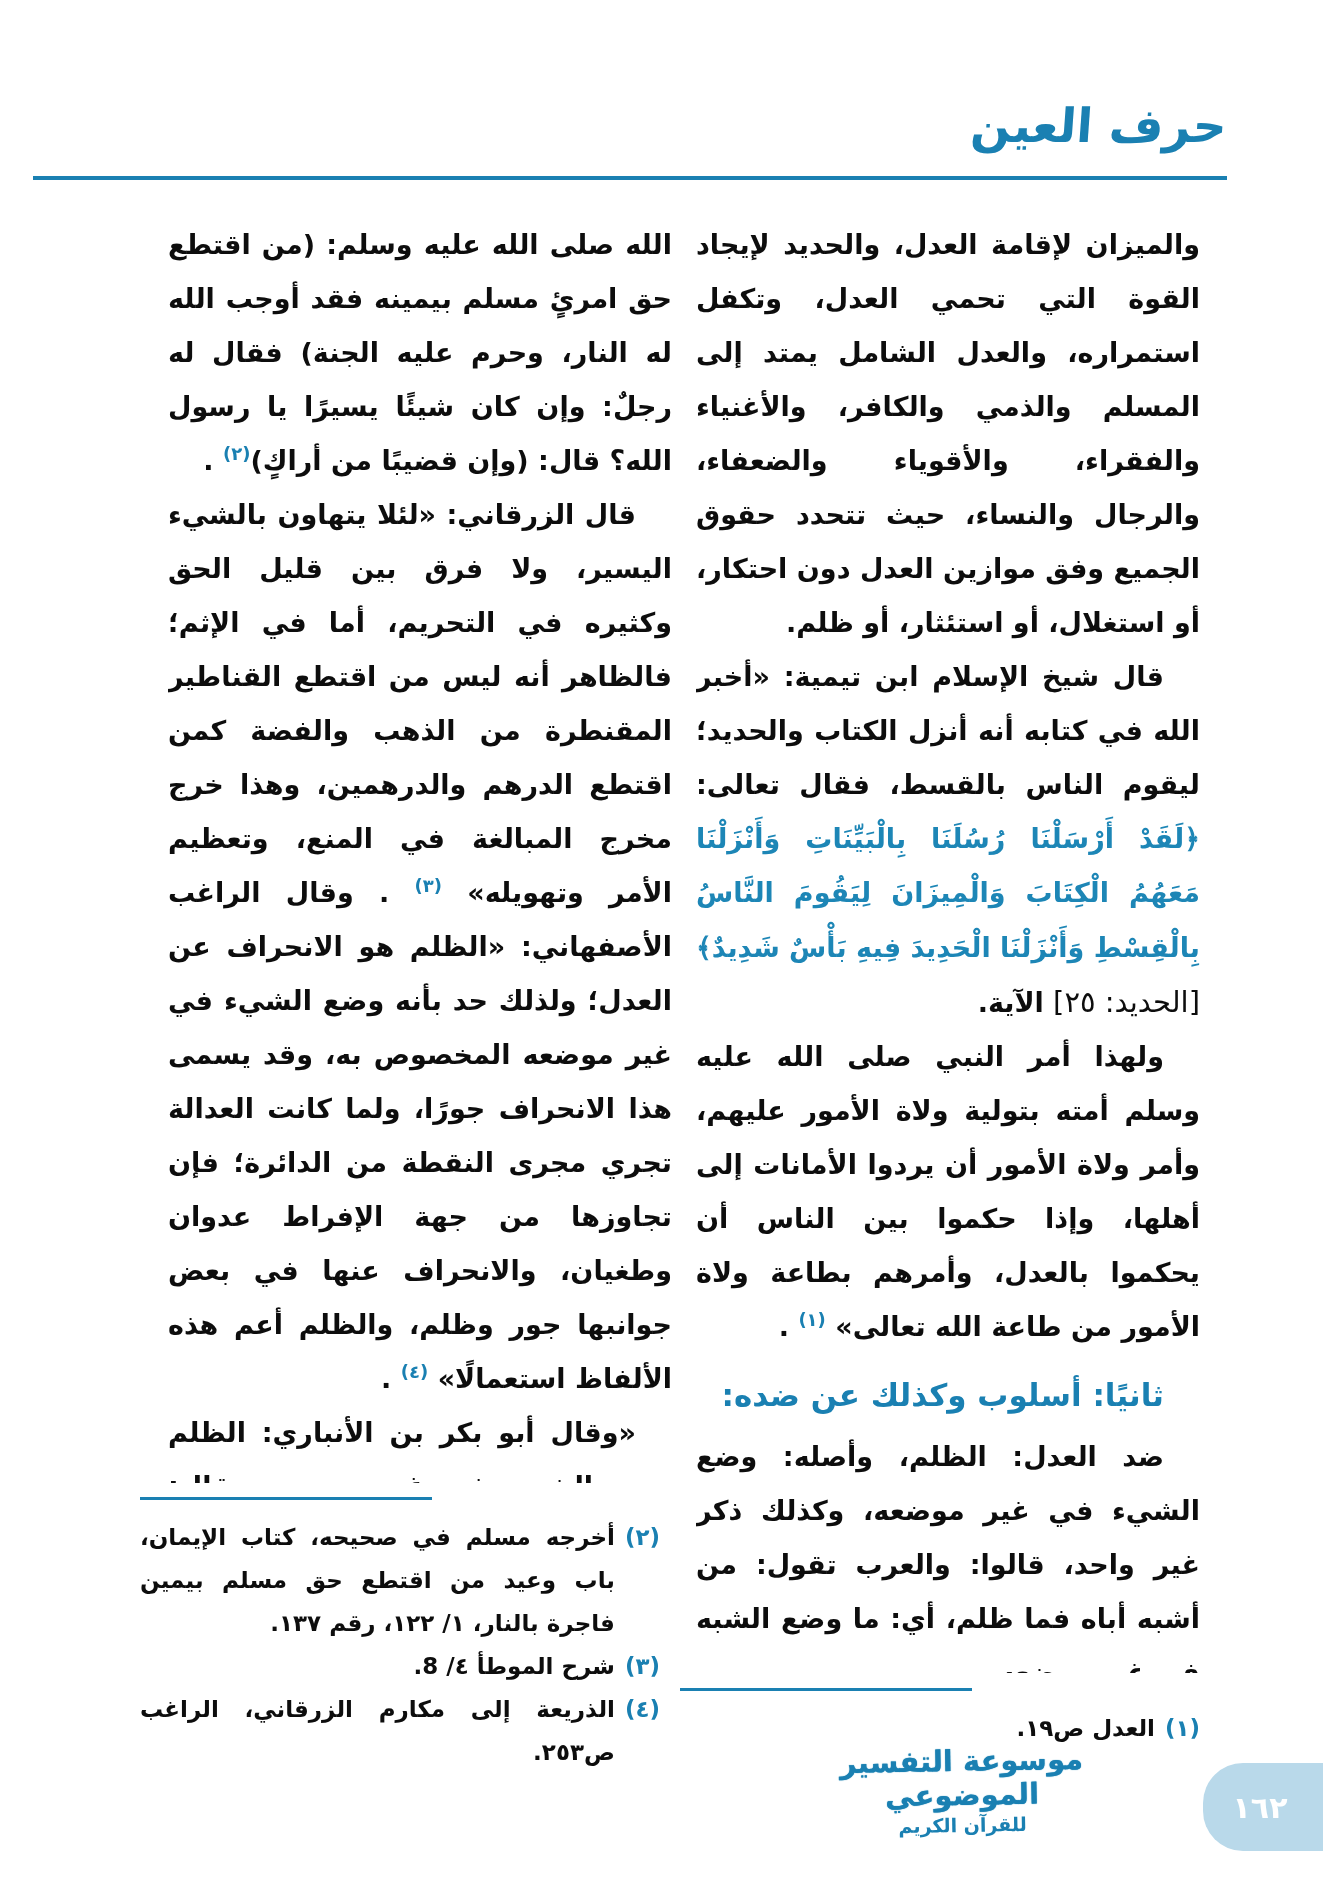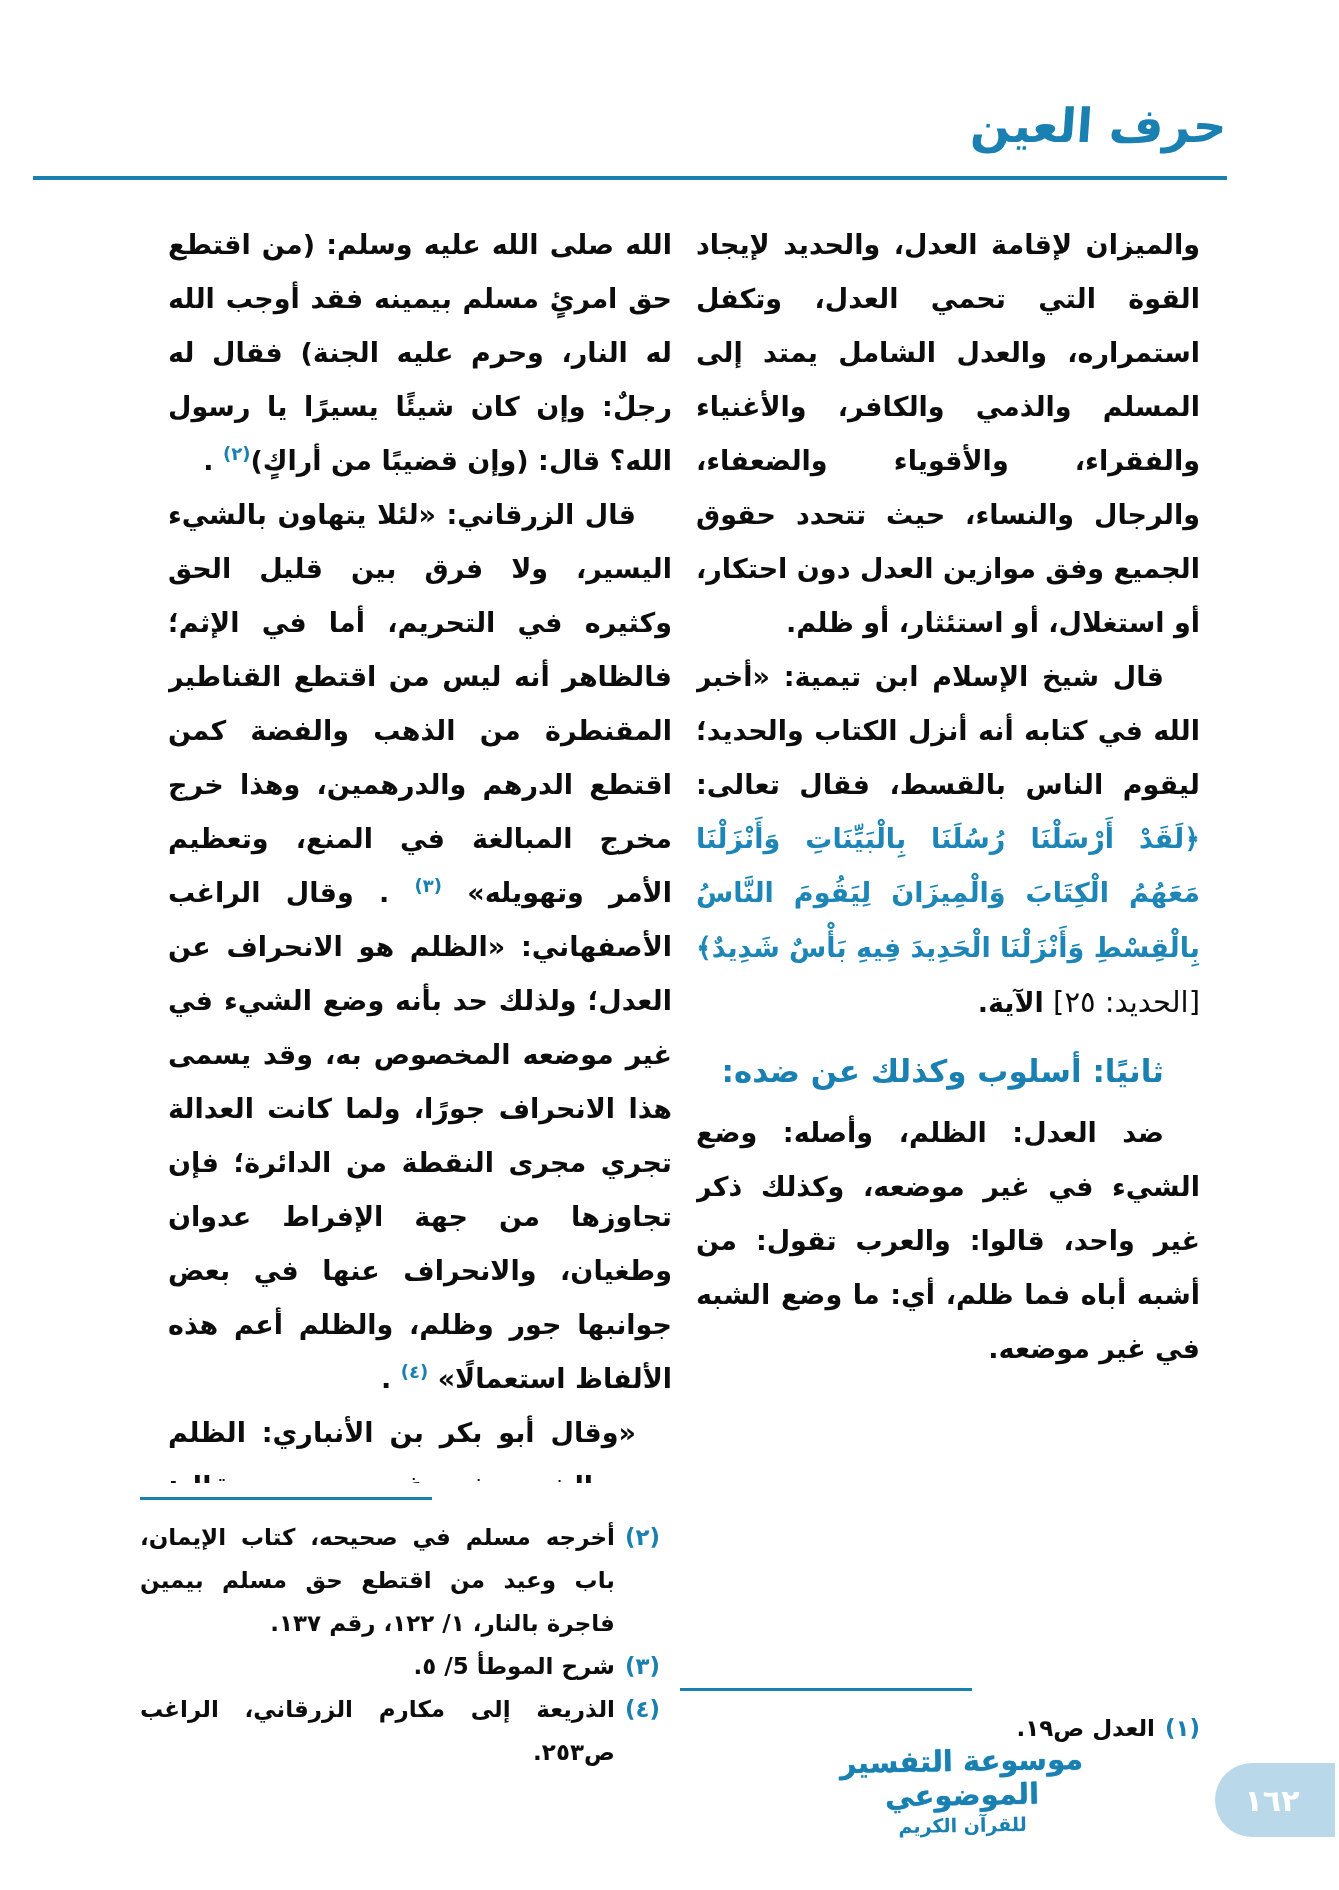--- a/index.html
+++ b/index.html
@@ -70,21 +70,21 @@
   .fn-text{flex:1;text-align:justify;}
   
   .stamp{
     position:absolute;top:1744px;right:232px;width:290px;
     text-align:center;color:var(--accent);
     transform:rotate(-1deg);
   }
   .stamp-line1{font-size:29px;font-weight:bold;text-shadow:0 0 1px var(--accent);}
   .stamp-line2{font-size:19px;font-weight:bold;margin-top:2px;}
   .page-pill{
-    position:absolute;top:1763px;right:4px;width:120px;height:74px;
+    position:absolute;top:1763px;right:16px;width:120px;height:88px;
     background:var(--pill-bg);
     border-radius:40px 0 0 40px;
     display:flex;align-items:center;justify-content:center;
     color:var(--pill-text);
     font-size:30px;font-weight:bold;letter-spacing:9px;
     padding-right:6px;
   }
 </style>
 </head>
 <body>
@@ -92,20 +92,21 @@
 <div class="page">
 
   <div class="header-title">حرف العين</div>
   <div class="header-rule"></div>
 
   <main class="columns">
     <section class="col col-right">
       <div class="body" id="col-right-body">
           <p class="para"><span class="seg-text">والميزان لإقامة العدل، والحديد لإيجاد القوة التي تحمي العدل، وتكفل استمراره، والعدل الشامل يمتد إلى المسلم والذمي والكافر، والأغنياء والفقراء، والأقوياء والضعفاء، والرجال والنساء، حيث تتحدد حقوق الجميع وفق موازين العدل دون احتكار، أو استغلال، أو استئثار، أو ظلم.</span></p>
           <p class="para indent"><span class="seg-text">قال شيخ الإسلام ابن تيمية: «أخبر الله في كتابه أنه أنزل الكتاب والحديد؛ ليقوم الناس بالقسط، فقال تعالى: </span><span class="seg-quran">﴿لَقَدْ أَرْسَلْنَا رُسُلَنَا بِالْبَيِّنَاتِ وَأَنْزَلْنَا مَعَهُمُ الْكِتَابَ وَالْمِيزَانَ لِيَقُومَ النَّاسُ بِالْقِسْطِ وَأَنْزَلْنَا الْحَدِيدَ فِيهِ بَأْسٌ شَدِيدٌ﴾</span><span class="seg-note"> [الحديد: ٢٥] </span><span class="seg-text">الآية.</span></p>
+          <p class="para indent"><span class="seg-text">ولهذا أمر النبي صلى الله عليه وسلم أمته بتولية ولاة الأمور عليهم، وأمر ولاة الأمور أن يردوا الأمانات إلى أهلها، وإذا حكموا بين الناس أن يحكموا بالعدل، وأمرهم بطاعة ولاة الأمور من طاعة الله تعالى» </span><span class="seg-ref">(١)</span><span class="seg-text"> .</span></p>
           <div class="section-heading">ثانيًا: أسلوب وكذلك عن ضده:</div>
           <p class="para indent"><span class="seg-text">ضد العدل: الظلم، وأصله: وضع الشيء في غير موضعه، وكذلك ذكر غير واحد، قالوا: والعرب تقول: من أشبه أباه فما ظلم، أي: ما وضع الشبه في غير موضعه.</span></p>
         </div>
     </section>
     <section class="col col-left">
       <div class="body" id="col-left-body">
           <p class="para"><span class="seg-text">الله صلى الله عليه وسلم: (من اقتطع حق امرئٍ مسلم بيمينه فقد أوجب الله له النار، وحرم عليه الجنة) فقال له رجلٌ: وإن كان شيئًا يسيرًا يا رسول الله؟ قال: (وإن قضيبًا من أراكٍ)</span><span class="seg-ref">(٢)</span><span class="seg-text"> .</span></p>
           <p class="para indent"><span class="seg-text">قال الزرقاني: «لئلا يتهاون بالشيء اليسير، ولا فرق بين قليل الحق وكثيره في التحريم، أما في الإثم؛ فالظاهر أنه ليس من اقتطع القناطير المقنطرة من الذهب والفضة كمن اقتطع الدرهم والدرهمين، وهذا خرج مخرج المبالغة في المنع، وتعظيم الأمر وتهويله» </span><span class="seg-ref">(٣)</span><span class="seg-text"> . وقال الراغب الأصفهاني: «الظلم هو الانحراف عن العدل؛ ولذلك حد بأنه وضع الشيء في غير موضعه المخصوص به، وقد يسمى هذا الانحراف جورًا، ولما كانت العدالة تجري مجرى النقطة من الدائرة؛ فإن تجاوزها من جهة الإفراط عدوان وطغيان، والانحراف عنها في بعض جوانبها جور وظلم، والظلم أعم هذه الألفاظ استعمالًا» </span><span class="seg-ref">(٤)</span><span class="seg-text"> .</span></p>
           <p class="para indent"><span class="seg-text">«وقال أبو بكر بن الأنباري: الظلم وضع الشيء في غير موضعه، يقال: ظلم الرجل</span></p>
         </div>
@@ -124,21 +125,21 @@
 
   <div class="footnotes footnotes-left">
     <div class="fn-sep"></div>
     <div id="fn-left">
         <div class="fn-row">
           <span class="fn-num">(٢)</span>
           <span class="fn-text">أخرجه مسلم في صحيحه، كتاب الإيمان، باب وعيد من اقتطع حق مسلم بيمين فاجرة بالنار، ١/ ١٢٢، رقم ١٣٧.</span>
         </div>
         <div class="fn-row">
           <span class="fn-num">(٣)</span>
-          <span class="fn-text">شرح الموطأ 5/ ٥.</span>
+          <span class="fn-text">شرح الموطأ ٤/ 8.</span>
         </div>
         <div class="fn-row">
           <span class="fn-num">(٤)</span>
           <span class="fn-text">الذريعة إلى مكارم الزرقاني، الراغب ص٢٥٣.</span>
         </div>
       </div>
   </div>
 
   <div class="stamp">
     <div class="stamp-line1">موسوعة التفسير الموضوعي</div>

